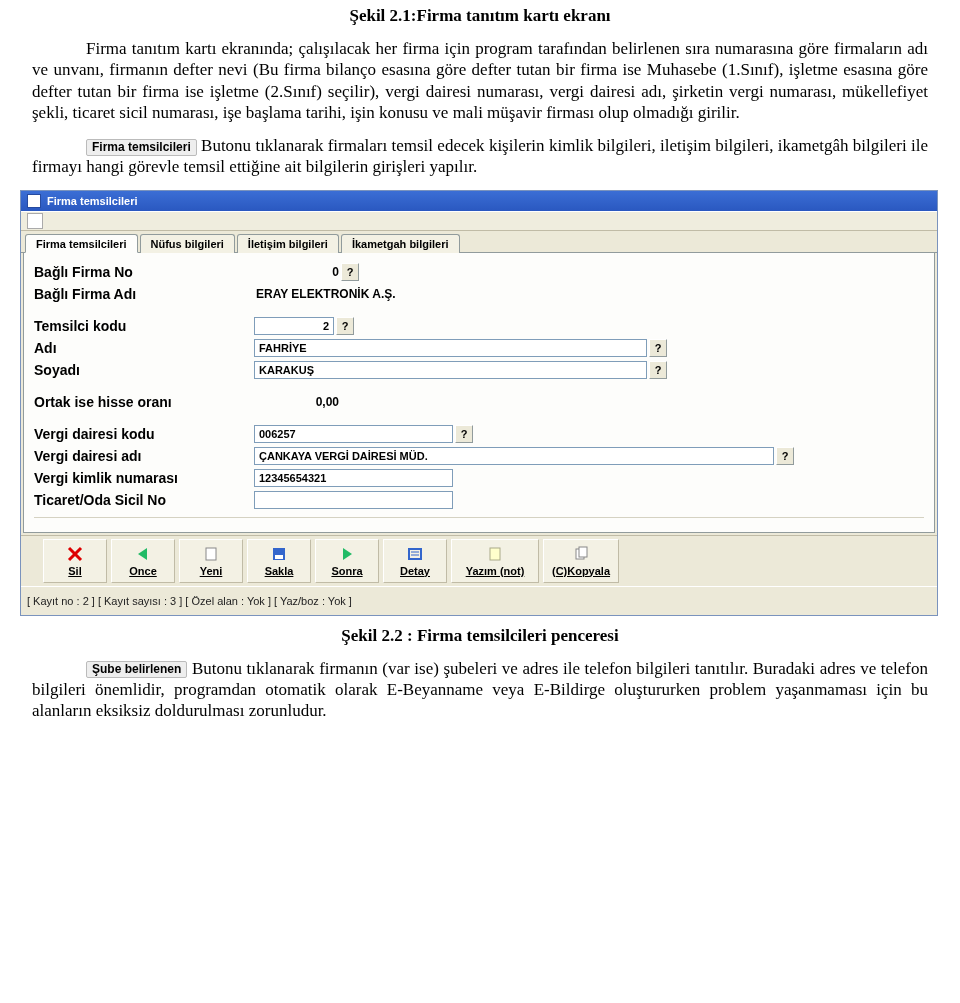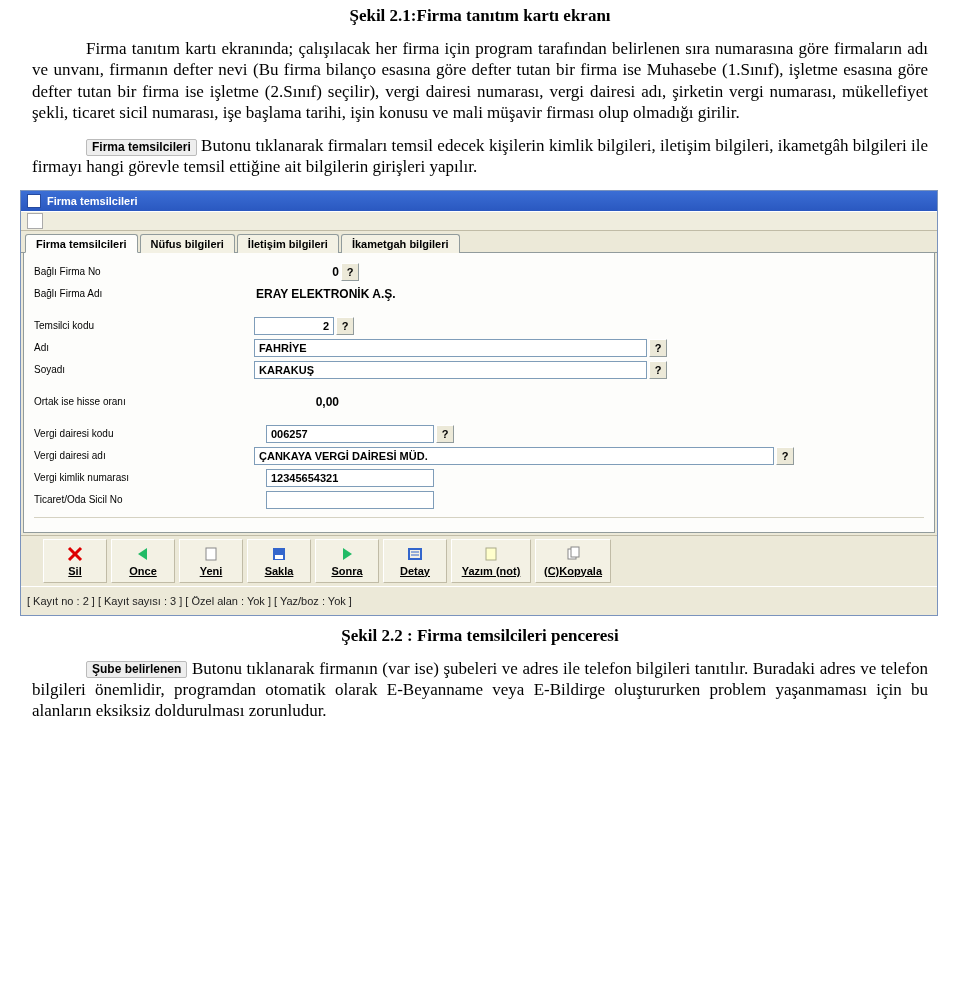--- a/index.html
+++ b/index.html
@@ -110,41 +110,41 @@
     margin:0 2px 2px 2px;
     padding:8px 10px 10px 10px;
   }
   .row {
     display:flex;
     align-items:center;
     min-height:22px;
   }
   .lbl {
     width: 220px;
-    font-weight:normal;
-    font-size:10px;
+    font-weight:bold;
+    font-size:14px;
     color:#000;
   }
   .readonly {
     font-weight:bold;
     font-size:12px;
     padding-left:2px;
   }
   .inp {
     background:#fff;
     border:1px solid #7f9db9;
     height:18px;
     padding:1px 4px;
     font-family: Tahoma, Arial, sans-serif;
     font-size:11px;
     font-weight:bold;
     color:#000;
   }
   .inp.small { width:80px; text-align:right;}
-  .inp.med { width:168px;margin-left:12px; }
+  .inp.med { width:199px; }
   .inp.lg { width:393px; }
   .inp.xlg { width:520px; }
   .qbtn {
     width:18px;height:18px;
     background:#ece9d8;
     border:1px solid #919b9c;
     border-top-color:#fff;border-left-color:#fff;
     font-weight:bold;
     font-family: Arial, sans-serif;
     font-size:11px;
@@ -335,21 +335,21 @@
     <button class="tbtn">
       <span class="ic">
         <svg width="16" height="16">
             <rect x="2" y="3" width="12" height="10" fill="none" stroke="#36c" stroke-width="2"></rect>
             <line x1="4" y1="6" x2="12" y2="6" stroke="#36c"></line>
             <line x1="4" y1="9" x2="12" y2="9" stroke="#36c"></line>
           </svg>
       </span>
       <span>Detay</span>
     </button>
-    <button class="tbtn" style="width:80px">
+    <button class="tbtn" style="width:88px">
       <span class="ic">
         <svg width="16" height="16">
             <rect x="3" y="2" width="10" height="12" fill="#ffc" stroke="#aa8"></rect>
           </svg>
       </span>
       <span>Yazım (not)</span>
     </button>
     <button class="tbtn" style="width:76px">
       <span class="ic">
         <svg width="16" height="16">

